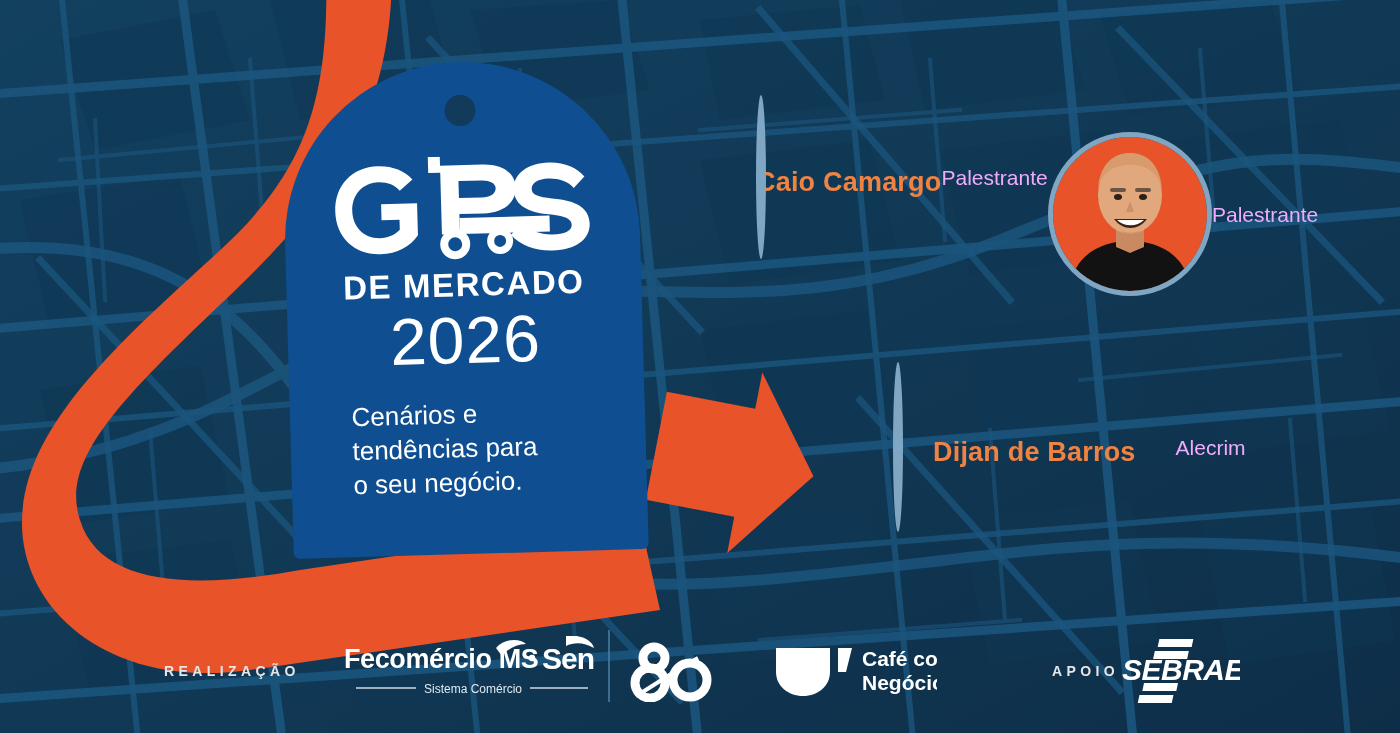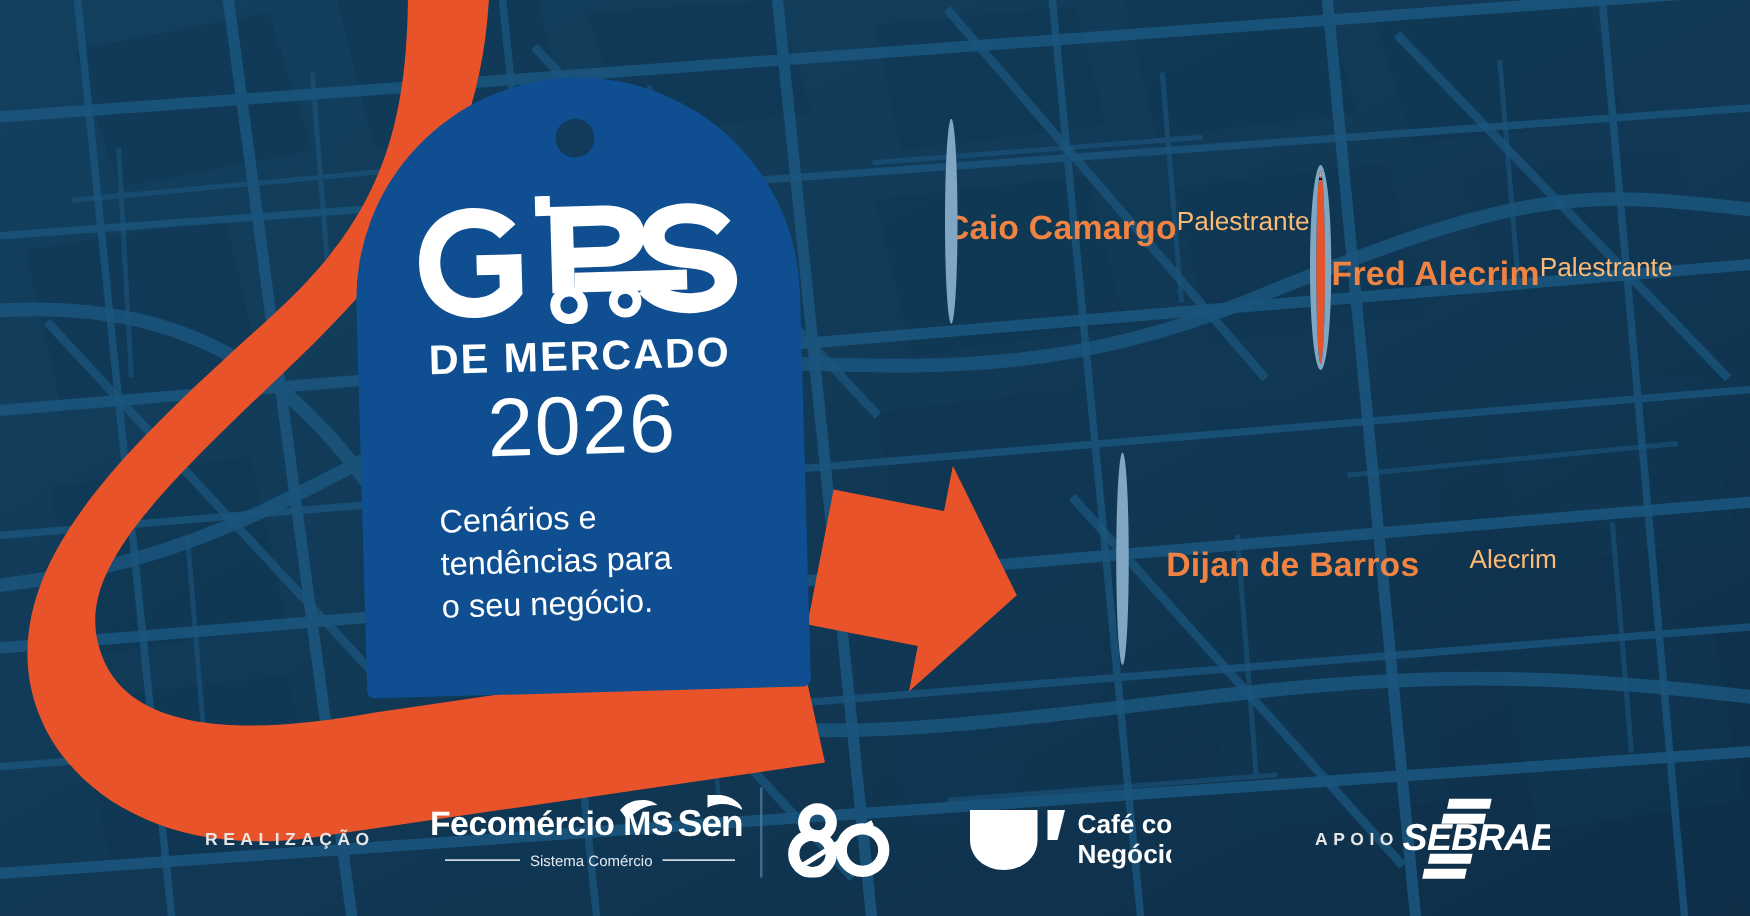--- a/index.html
+++ b/index.html
@@ -46,21 +46,21 @@
   
   .speaker{position:absolute;display:flex;flex-direction:row;align-items:center;}
   .av{position:relative;border-radius:50%;background:#13405f;}
   .av-ring{position:absolute;inset:0;border-radius:50%;border:5px solid #7fa6c2;}
   .av-fill{position:absolute;inset:5px;border-radius:50%;background:#e8532a;overflow:hidden;}
   .av-photo{position:absolute;inset:0;}
   .sp-name{
     color:#f08242;font-size:27px;font-weight:700;margin-top:10px;white-space:nowrap;
     letter-spacing:.2px;
   }
-  .sp-role{color:#fdba74;font-size:21px;font-weight:400;margin-top:1px;white-space:nowrap;}
+  .sp-role{color:#f0abfc;font-size:21px;font-weight:400;margin-top:1px;white-space:nowrap;}
 
   .sp1{left:756px;top:95px;width:290px;}
   .sp1 .av{width:164px;height:164px;}
   .sp2{left:1048px;top:132px;width:290px;}
   .sp2 .av{width:164px;height:164px;}
   .sp3{left:893px;top:362px;width:290px;gap:40px;}
   .sp3 .av{width:170px;height:170px;}
 
   
   .footer{position:absolute;left:0;right:0;top:608px;height:125px;}
@@ -300,21 +300,20 @@
 
             <path d="M61 82 C 70 94, 85 94, 94 82 Z" fill="#3a2218"></path>
             <path d="M64 83 C 71 90, 84 90, 91 83 Z" fill="#ffffff"></path>
 
             <path d="M66 92 C 71 97, 84 97, 89 92 C 84 99, 71 99, 66 92 Z" fill="#cd9068"></path>
           </g>
         </svg>
       </div>
       <div class="av-ring"></div>
     </div>
-    <div class="sp-name">Fred Alecrim</div>
     <div class="sp-role">Palestrante</div>
   </div>
 
   <div class="speaker sp3">
     <div class="av">
       <div class="av-fill">
         <svg class="av-photo" viewBox="0 0 160 160">
           <g>
 
             <path d="M10 160 C 14 122, 44 106, 80 106 C 116 106, 146 122, 150 160 Z" fill="#1b1d22"></path>

